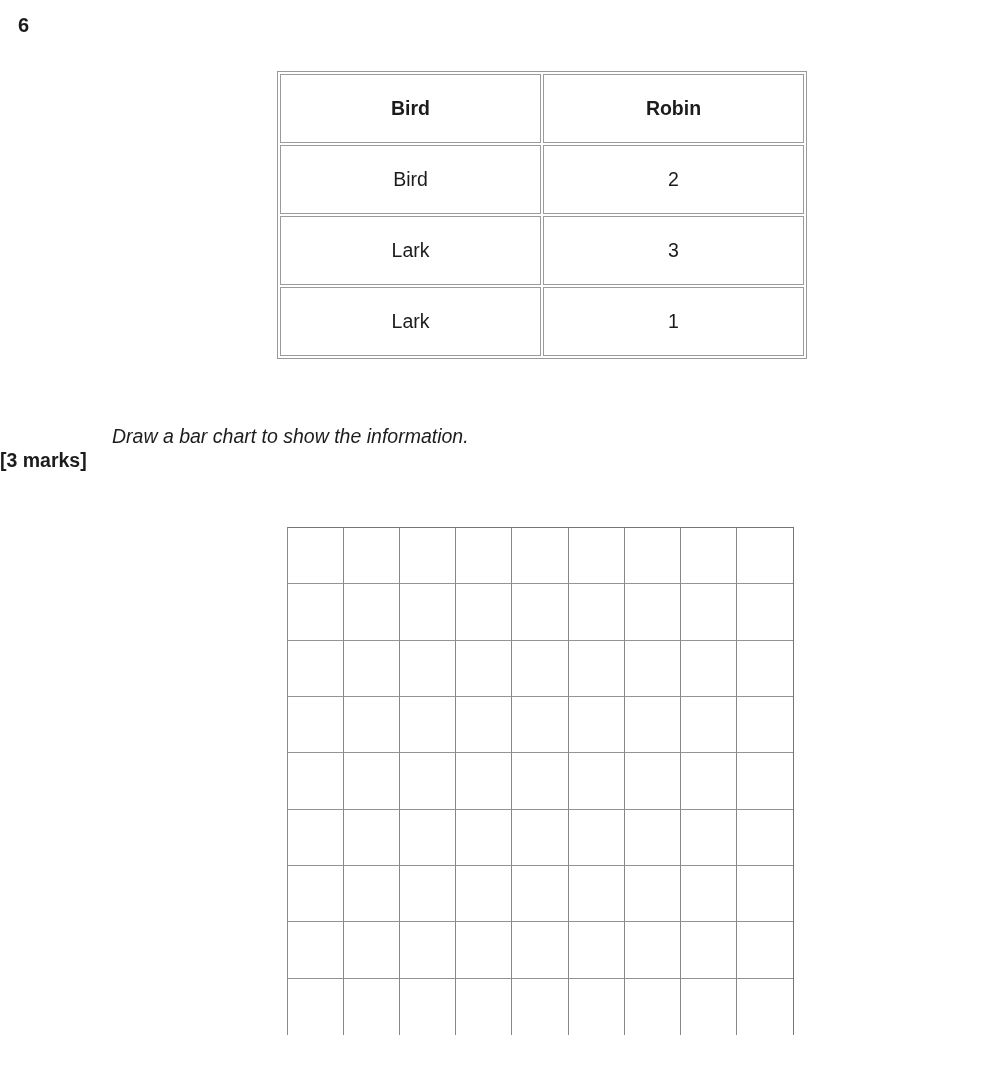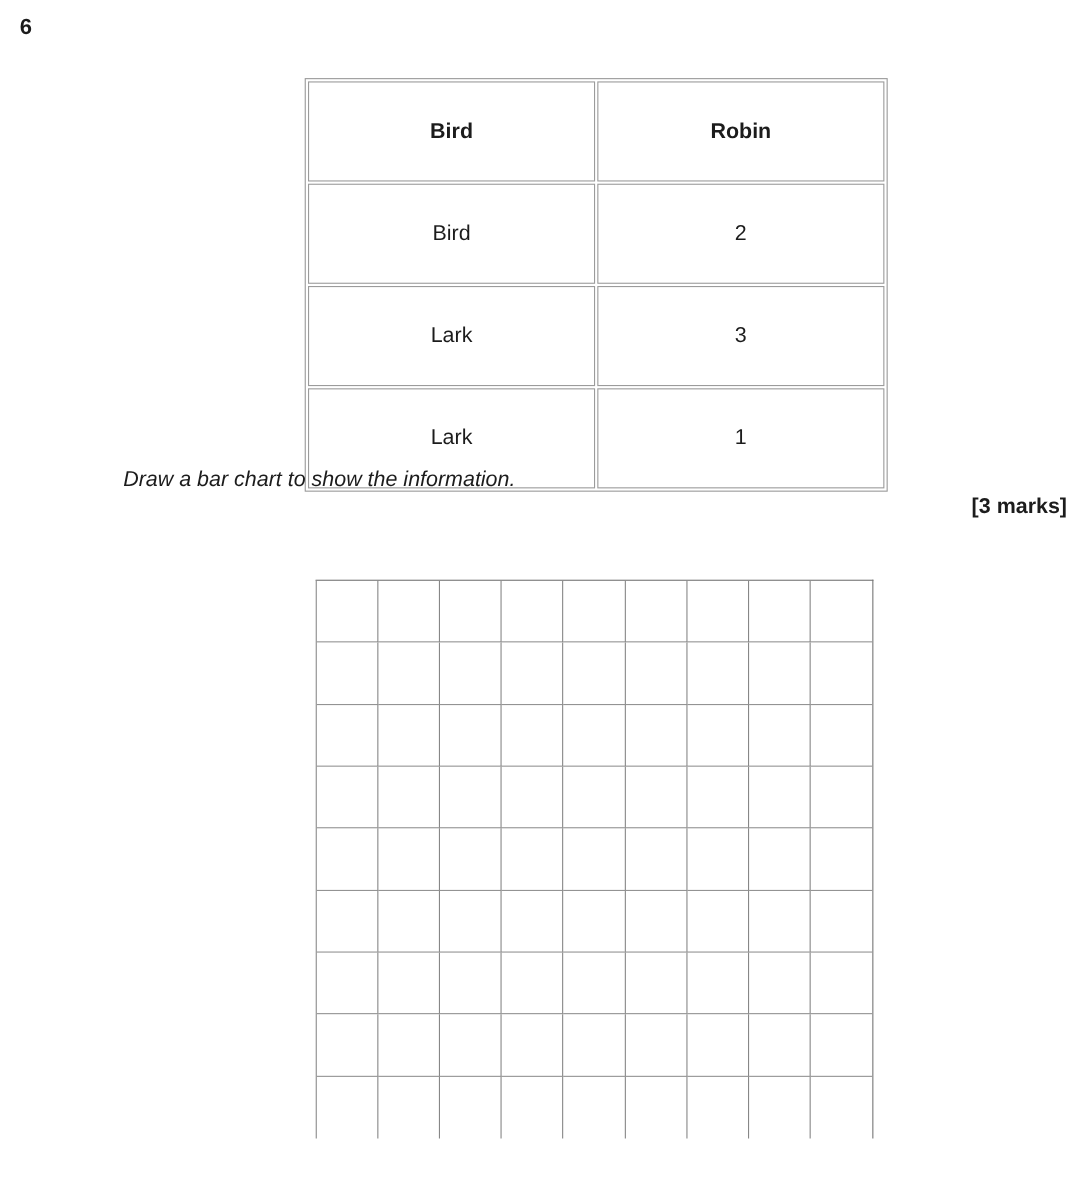--- a/index.html
+++ b/index.html
@@ -45,40 +45,40 @@
     border: 1px solid #999999;
     table-layout: fixed;
   }
   .birds-table td, .birds-table th {
     border: 1px solid #9b9b9b;
     width: 50%;
     height: 59px;
     text-align: center;
     vertical-align: middle;
     font-size: 19.5px;
-    padding: 15px;
+    padding: 4px;
     background: #ffffff;
   }
   .birds-table th { font-weight: bold; }
 
   
   .q-instruction {
     position: absolute;
     left: 112px;
     top: 424px;
     font-size: 19.5px;
     line-height: 24px;
     font-style: italic;
   }
   .q-marks {
     position: absolute;
     left: 0;
     right: 14px;
     top: 448px;
-    text-align: right;
+    text-align: left;
     font-size: 19.5px;
     font-weight: bold;
     line-height: 24px;
   }
 
   
   .chart-grid {
     position: absolute;
     left: 287px;
     top: 527px;

